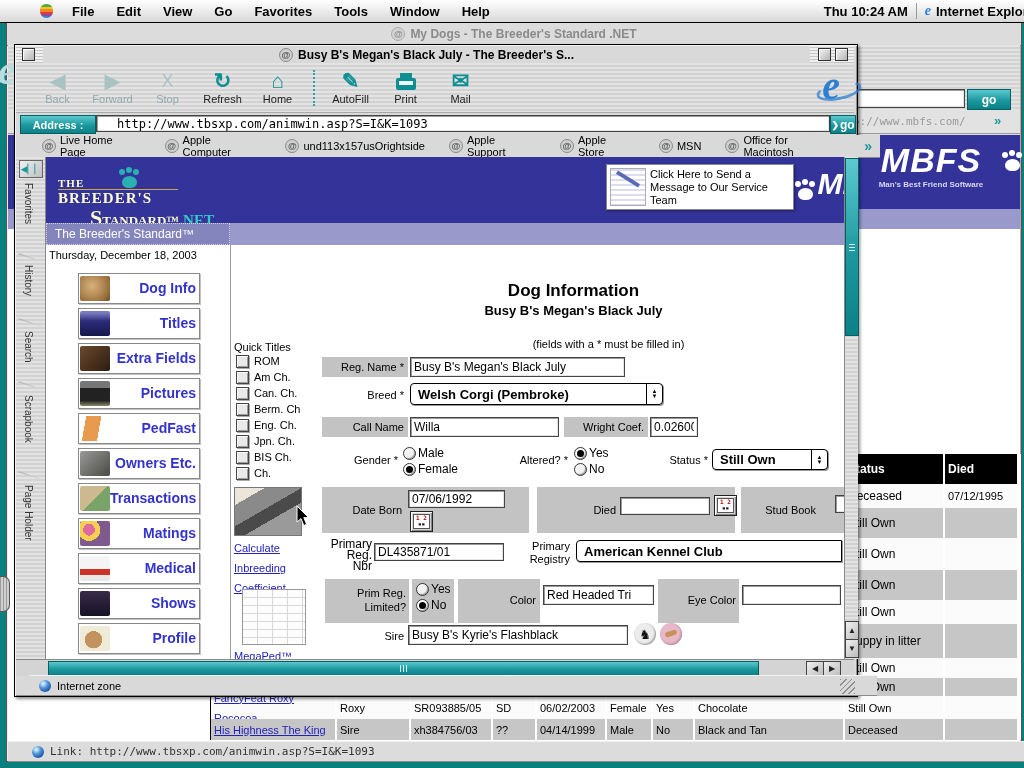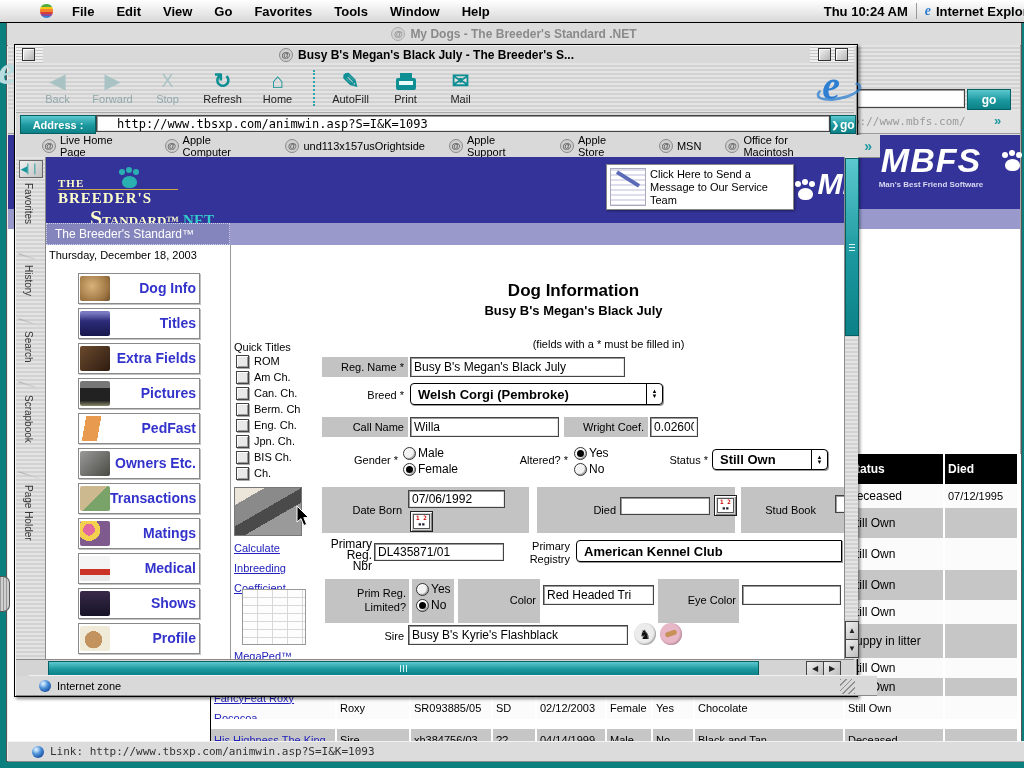--- a/index.html
+++ b/index.html
@@ -259,28 +259,28 @@
         <div class="dcell rg c8" style="font-size:12px;">Still Own</div>
         <div class="dcell rg c9"></div>
       </div>
       <div class="drow" style="height:23px;">
         <div class="dcell rw c0" style="line-height:11px;">
             <span class="link" style="white-space:normal;text-decoration:underline;">FancyFeat Roxy Rococoa</span>
           </div>
         <div class="dcell rw c1">Roxy</div>
         <div class="dcell rw c2">SR093885/05</div>
         <div class="dcell rw c3">SD</div>
-        <div class="dcell rw c4">02/12/2003</div>
+        <div class="dcell rw c4">06/02/2003</div>
         <div class="dcell rw c5">Female</div>
         <div class="dcell rw c6">Yes</div>
         <div class="dcell rw c7">Chocolate</div>
         <div class="dcell rw c8">Still Own</div>
         <div class="dcell rw c9"></div>
       </div>
-      <div class="drow" style="height:21px;margin-top:10px;">
+      <div class="drow" style="height:21px;">
         <div class="dcell rg c0">
             <span class="link">His Highness The King</span>
           </div>
         <div class="dcell rg c1">Sire</div>
         <div class="dcell rg c2">xh384756/03</div>
         <div class="dcell rg c3">??</div>
         <div class="dcell rg c4">04/14/1999</div>
         <div class="dcell rg c5">Male</div>
         <div class="dcell rg c6">No</div>
         <div class="dcell rg c7">Black and Tan</div>

